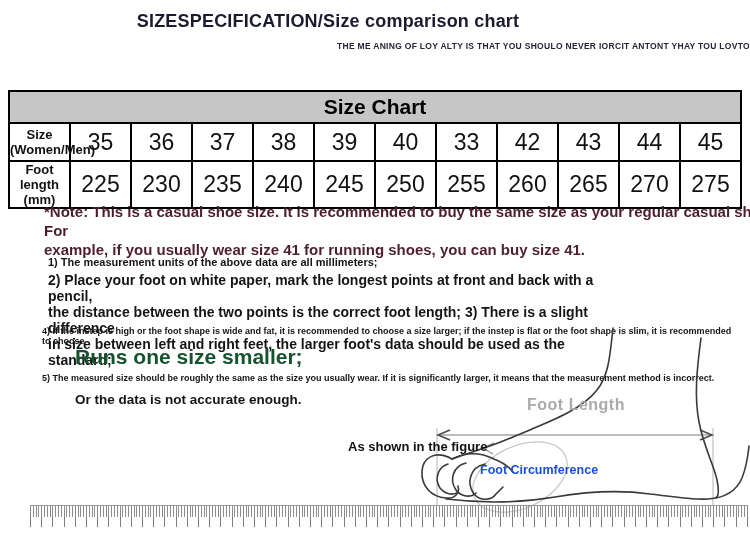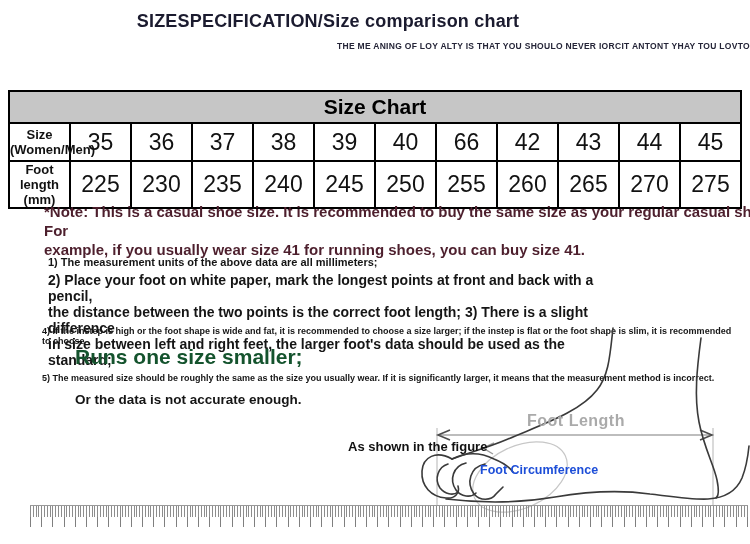--- a/index.html
+++ b/index.html
@@ -54,21 +54,21 @@
     top: 345px; left: 75px; font-size: 21px; font-weight: bold; color: #14532d;
   }
   .instr-5 {
     top: 373px; left: 42px; width: 690px; font-size: 9px; font-weight: bold; color: #151515;
   }
   .instr-5b {
     top: 392px; left: 75px; font-size: 13.5px; font-weight: bold; color: #151515;
   }
 
   .foot-length-label {
-    top: 412px; left: 436px; width: 280px; text-align: center;
+    top: 396px; left: 436px; width: 280px; text-align: center;
     font-size: 16px; font-weight: bold; color: #aaaaaa; letter-spacing: 0.5px;
   }
   .as-shown-label {
     top: 439px; left: 348px; font-size: 13px; font-weight: bold; color: #111;
   }
   .circumference-label {
     top: 463px; left: 480px; font-size: 12.5px; font-weight: bold; color: #1d4ed8;
   }
 
   svg.diagram { position: absolute; top: 0; left: 0; pointer-events: none; }
@@ -96,21 +96,21 @@
     <th class="chart-title-cell" colspan="12">Size Chart</th>
   </tr>
   <tr>
     <td class="row-label">Size (Women/Men)</td>
     <td class="num-cell">35</td>
     <td class="num-cell">36</td>
     <td class="num-cell">37</td>
     <td class="num-cell">38</td>
     <td class="num-cell">39</td>
     <td class="num-cell">40</td>
-    <td class="num-cell">66</td>
+    <td class="num-cell">33</td>
     <td class="num-cell">42</td>
     <td class="num-cell">43</td>
     <td class="num-cell">44</td>
     <td class="num-cell">45</td>
   </tr>
   <tr>
     <td class="row-label">Foot length (mm)</td>
     <td class="num-cell">225</td>
     <td class="num-cell">230</td>
     <td class="num-cell">235</td>

